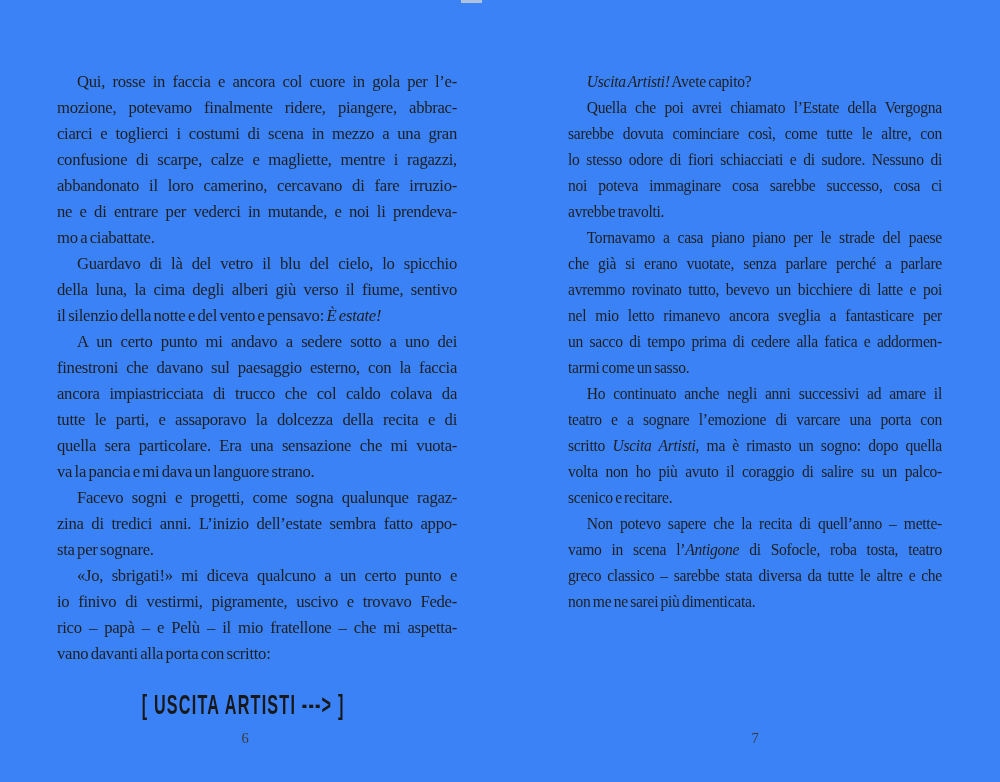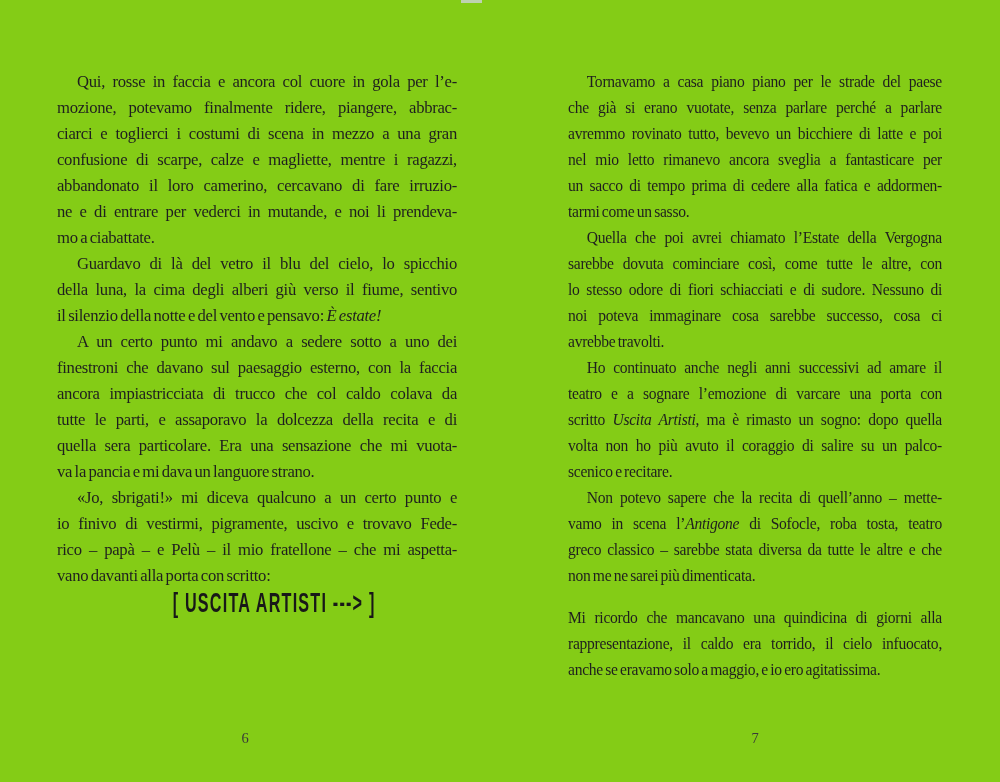--- a/index.html
+++ b/index.html
@@ -10,21 +10,21 @@
     width: 1000px;
     height: 782px;
     background: #fefefe;
     position: relative;
     overflow: hidden;
     font-family: "Liberation Serif", serif;
   }
   .spread {
     position: absolute;
     inset: 0;
-    background: #84cc16;
+    background: #3b82f6;
   }
   .artifact {
     position: absolute;
     left: 461px;
     top: 0;
     width: 21px;
     height: 3px;
     background: #cdd3d8;
     opacity: 0.8;
   }
@@ -51,23 +51,23 @@
   }
   .col-left  .line { transform: scaleX(0.9524); }
   .col-right .line { transform: scaleX(0.8905); }
   .line.indent { text-indent: 21px; }
   .line.last { text-align-last: left; }
   .it { font-style: italic; }
   .paragraph { margin: 0; }
   .paragraph.gap-before { margin-top: 16px; }
 
   .stencil {
-    margin-top: 0;
+    margin-top: 24px;
     width: 400px;
-    text-align: right;
+    text-align: center;
     position: relative;
     left: -14px;
     height: 30px;
     line-height: 30px;
   }
   .stencil-inner {
     display: inline-block;
     font-family: "Liberation Sans", sans-serif;
     font-weight: 700;
     font-size: 27px;
@@ -111,64 +111,67 @@
         </div>
         <div class="paragraph">
           <div class="line indent"><span>A un certo punto mi andavo a sedere sotto a uno dei</span></div>
           <div class="line"><span>finestroni che davano sul paesaggio esterno, con la faccia</span></div>
           <div class="line"><span>ancora impiastricciata di trucco che col caldo colava da</span></div>
           <div class="line"><span>tutte le parti, e assaporavo la dolcezza della recita e di</span></div>
           <div class="line"><span>quella sera particolare. Era una sensazione che mi vuota-</span></div>
           <div class="line last"><span>va la pancia e mi dava un languore strano.</span></div>
         </div>
         <div class="paragraph">
+          <div class="line indent"><span>Facevo sogni e progetti, come sogna qualunque ragaz-</span></div>
+          <div class="line"><span>zina di tredici anni. L’inizio dell’estate sembra fatto appo-</span></div>
+          <div class="line last"><span>sta per sognare.</span></div>
+        </div>
+        <div class="paragraph">
           <div class="line indent"><span>«Jo, sbrigati!» mi diceva qualcuno a un certo punto e</span></div>
           <div class="line"><span>io finivo di vestirmi, pigramente, uscivo e trovavo Fede-</span></div>
           <div class="line"><span>rico – papà – e Pelù – il mio fratellone – che mi aspetta-</span></div>
           <div class="line last"><span>vano davanti alla porta con scritto:</span></div>
         </div>
       </div>
     <div class="stencil">
       <span class="stencil-inner">[ USCITA ARTISTI ---&gt; ]</span>
     </div>
   </div>
 
   <div class="col col-right">
     <div>
         <div class="paragraph">
-          <div class="line indent"><span>Tornavamo a casa piano piano per le strade del paese</span></div>
-          <div class="line"><span>che già si erano vuotate, senza parlare perché a parlare</span></div>
-          <div class="line"><span>avremmo rovinato tutto, bevevo un bicchiere di latte e poi</span></div>
-          <div class="line"><span>nel mio letto rimanevo ancora sveglia a fantasticare per</span></div>
-          <div class="line"><span>un sacco di tempo prima di cedere alla fatica e addormen-</span></div>
-          <div class="line last"><span>tarmi come un sasso.</span></div>
+          <div class="line indent last"><span class="it">Uscita Artisti!</span><span> Avete capito?</span></div>
         </div>
         <div class="paragraph">
           <div class="line indent"><span>Quella che poi avrei chiamato l’Estate della Vergogna</span></div>
           <div class="line"><span>sarebbe dovuta cominciare così, come tutte le altre, con</span></div>
           <div class="line"><span>lo stesso odore di fiori schiacciati e di sudore. Nessuno di</span></div>
           <div class="line"><span>noi poteva immaginare cosa sarebbe successo, cosa ci</span></div>
           <div class="line last"><span>avrebbe travolti.</span></div>
+        </div>
+        <div class="paragraph">
+          <div class="line indent"><span>Tornavamo a casa piano piano per le strade del paese</span></div>
+          <div class="line"><span>che già si erano vuotate, senza parlare perché a parlare</span></div>
+          <div class="line"><span>avremmo rovinato tutto, bevevo un bicchiere di latte e poi</span></div>
+          <div class="line"><span>nel mio letto rimanevo ancora sveglia a fantasticare per</span></div>
+          <div class="line"><span>un sacco di tempo prima di cedere alla fatica e addormen-</span></div>
+          <div class="line last"><span>tarmi come un sasso.</span></div>
         </div>
         <div class="paragraph">
           <div class="line indent"><span>Ho continuato anche negli anni successivi ad amare il</span></div>
           <div class="line"><span>teatro e a sognare l’emozione di varcare una porta con</span></div>
           <div class="line"><span>scritto </span><span class="it">Uscita Artisti</span><span>, ma è rimasto un sogno: dopo quella</span></div>
           <div class="line"><span>volta non ho più avuto il coraggio di salire su un palco-</span></div>
           <div class="line last"><span>scenico e recitare.</span></div>
         </div>
         <div class="paragraph">
           <div class="line indent"><span>Non potevo sapere che la recita di quell’anno – mette-</span></div>
           <div class="line"><span>vamo in scena l’</span><span class="it">Antigone</span><span> di Sofocle, roba tosta, teatro</span></div>
           <div class="line"><span>greco classico – sarebbe stata diversa da tutte le altre e che</span></div>
           <div class="line last"><span>non me ne sarei più dimenticata.</span></div>
         </div>
-        <div class="paragraph gap-before">
-          <div class="line"><span>Mi ricordo che mancavano una quindicina di giorni alla</span></div>
-          <div class="line"><span>rappresentazione, il caldo era torrido, il cielo infuocato,</span></div>
-          <div class="line last"><span>anche se eravamo solo a maggio, e io ero agitatissima.</span></div>
-        </div>
       </div>
   </div>
 
   <div class="pagenum pagenum-left">6</div>
   <div class="pagenum pagenum-right">7</div>
 </div>
 
 </body></html>

